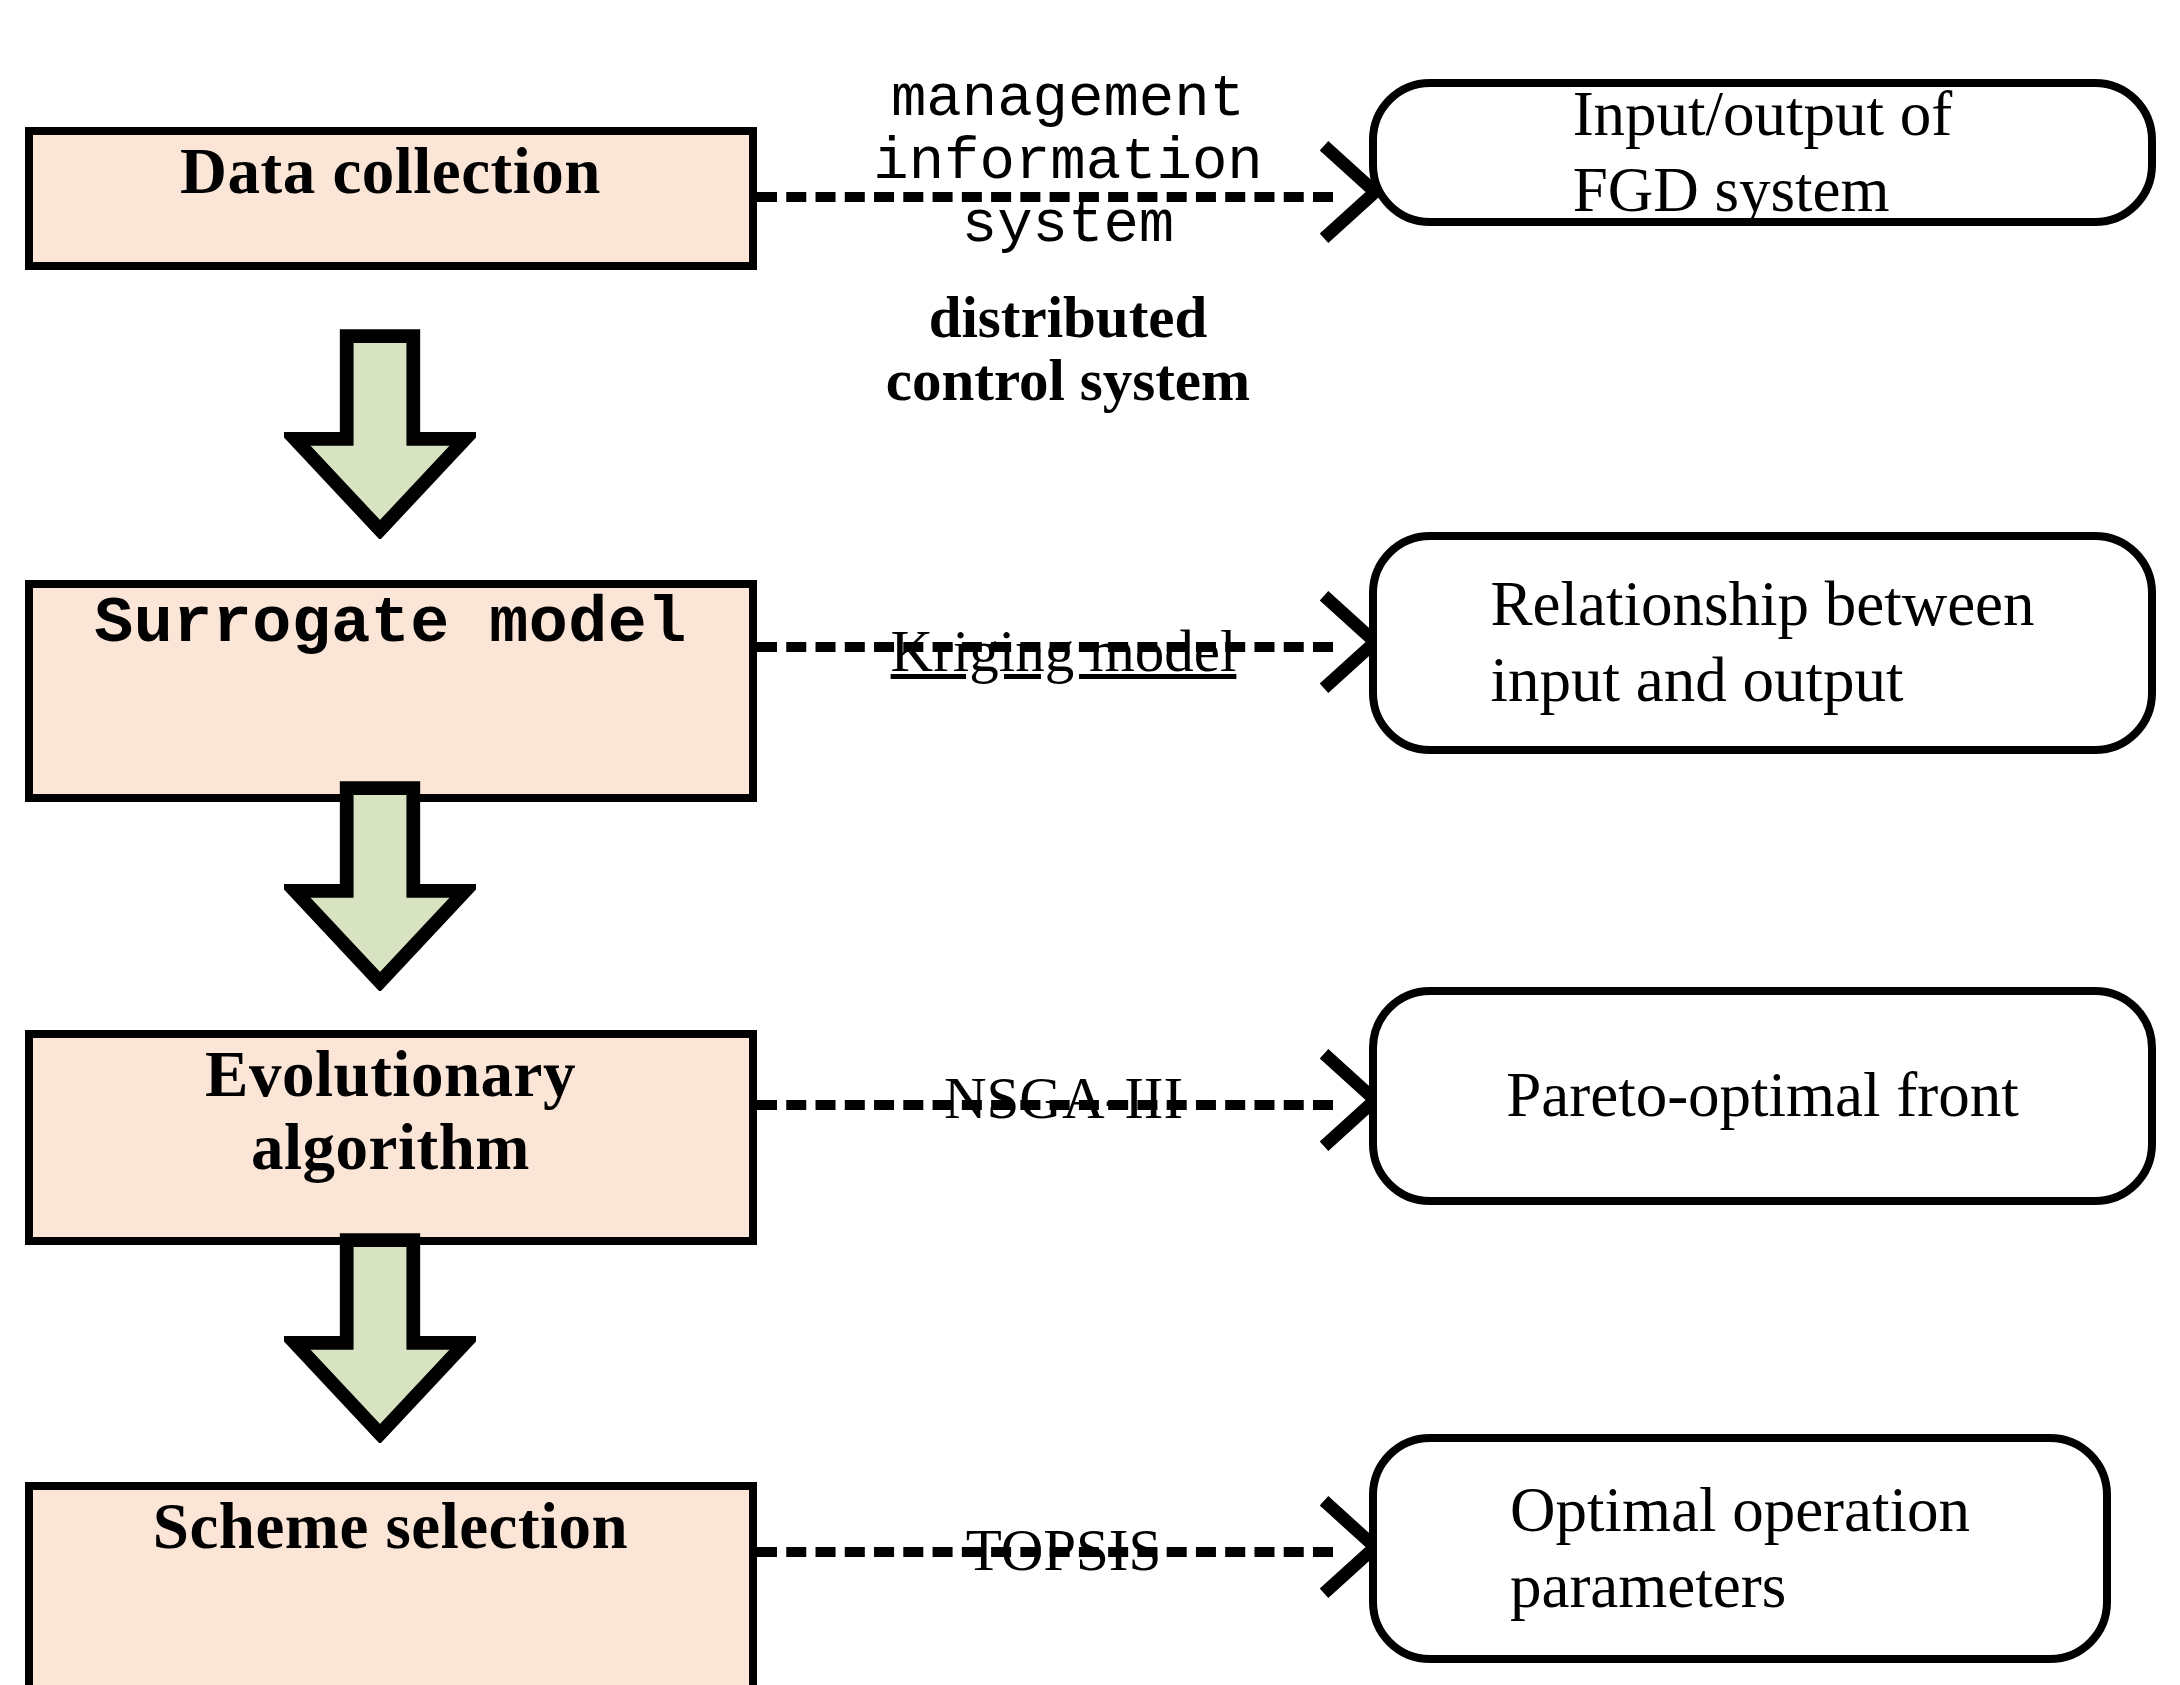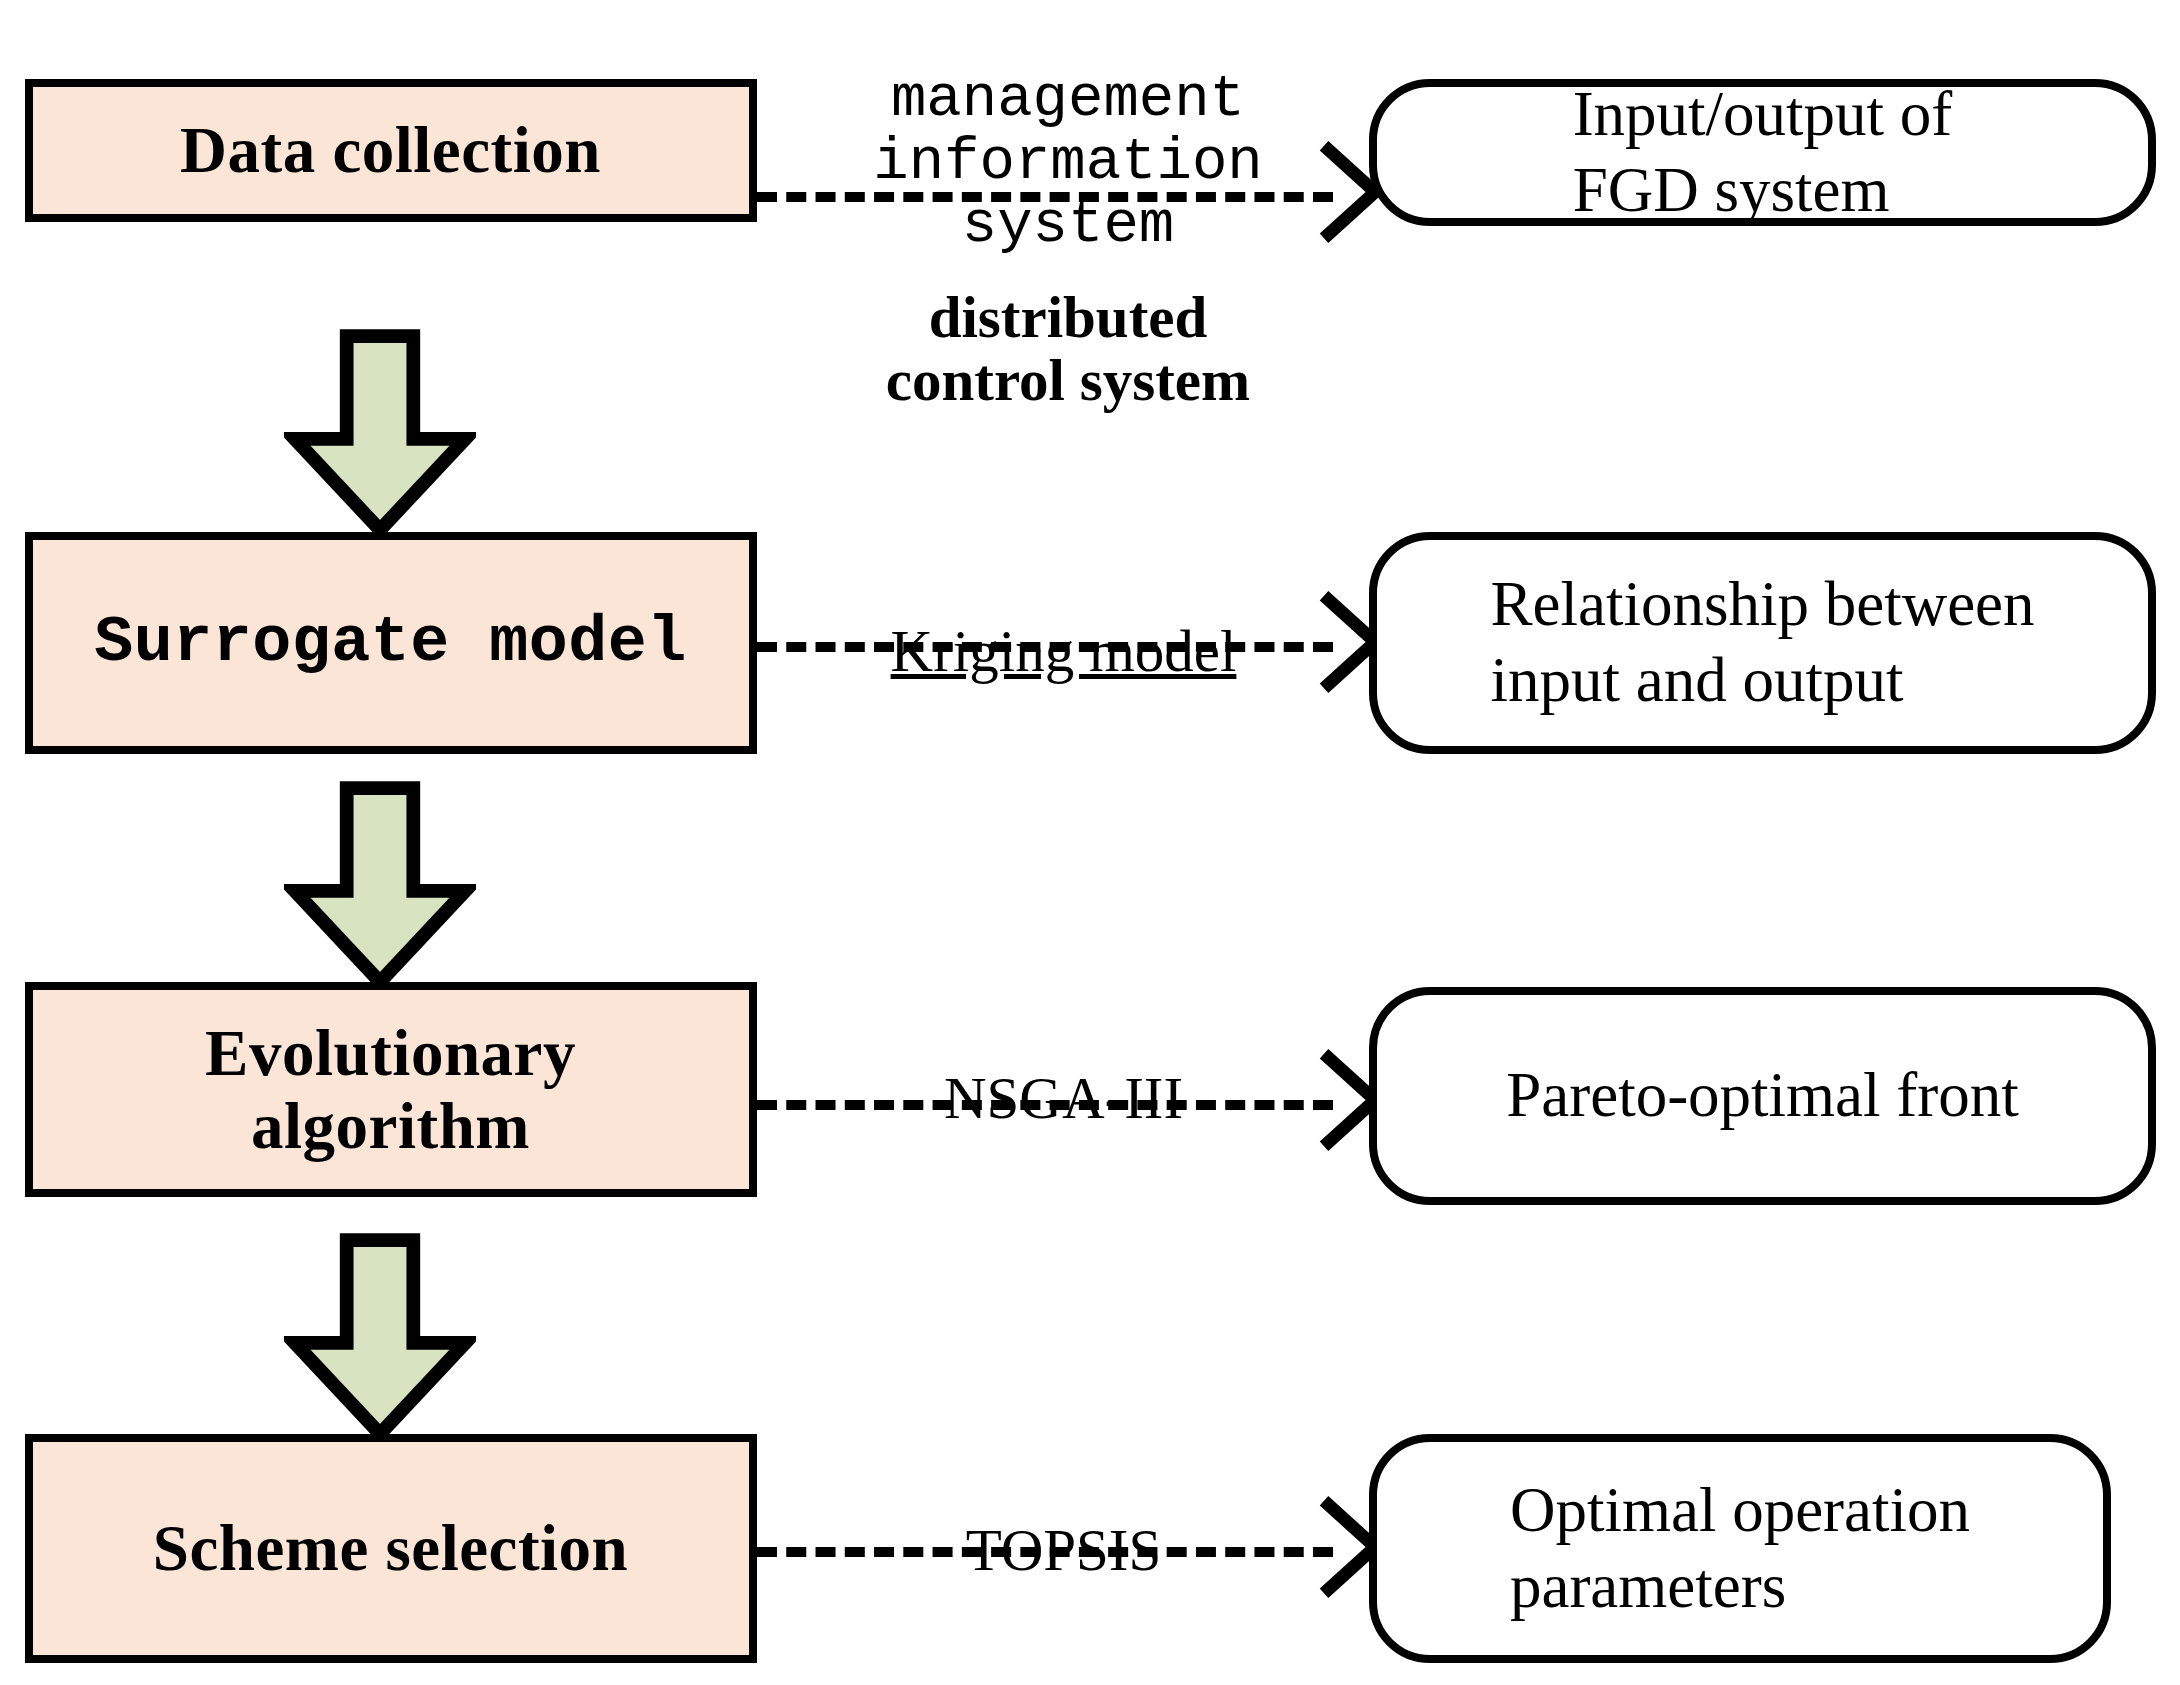--- a/index.html
+++ b/index.html
@@ -17,26 +17,27 @@
     background: #ffffff;
   }
 
   
   .proc-box {
     position: absolute;
     box-sizing: border-box;
     background: #FAE5D7;
     border: 8.8px solid #000000;
     display: flex;
-    align-items: center;
+    align-items: flex-start;
     justify-content: center;
     text-align: center;
     font-weight: bold;
     color: #000000;
     letter-spacing: 0.5px;
+    margin-top: 48px;
   }
   .proc-box .label {
     line-height: 1.12;
     font-size: 65px;
     white-space: pre-line;
   }
 
   
   .out-box {
     position: absolute;

